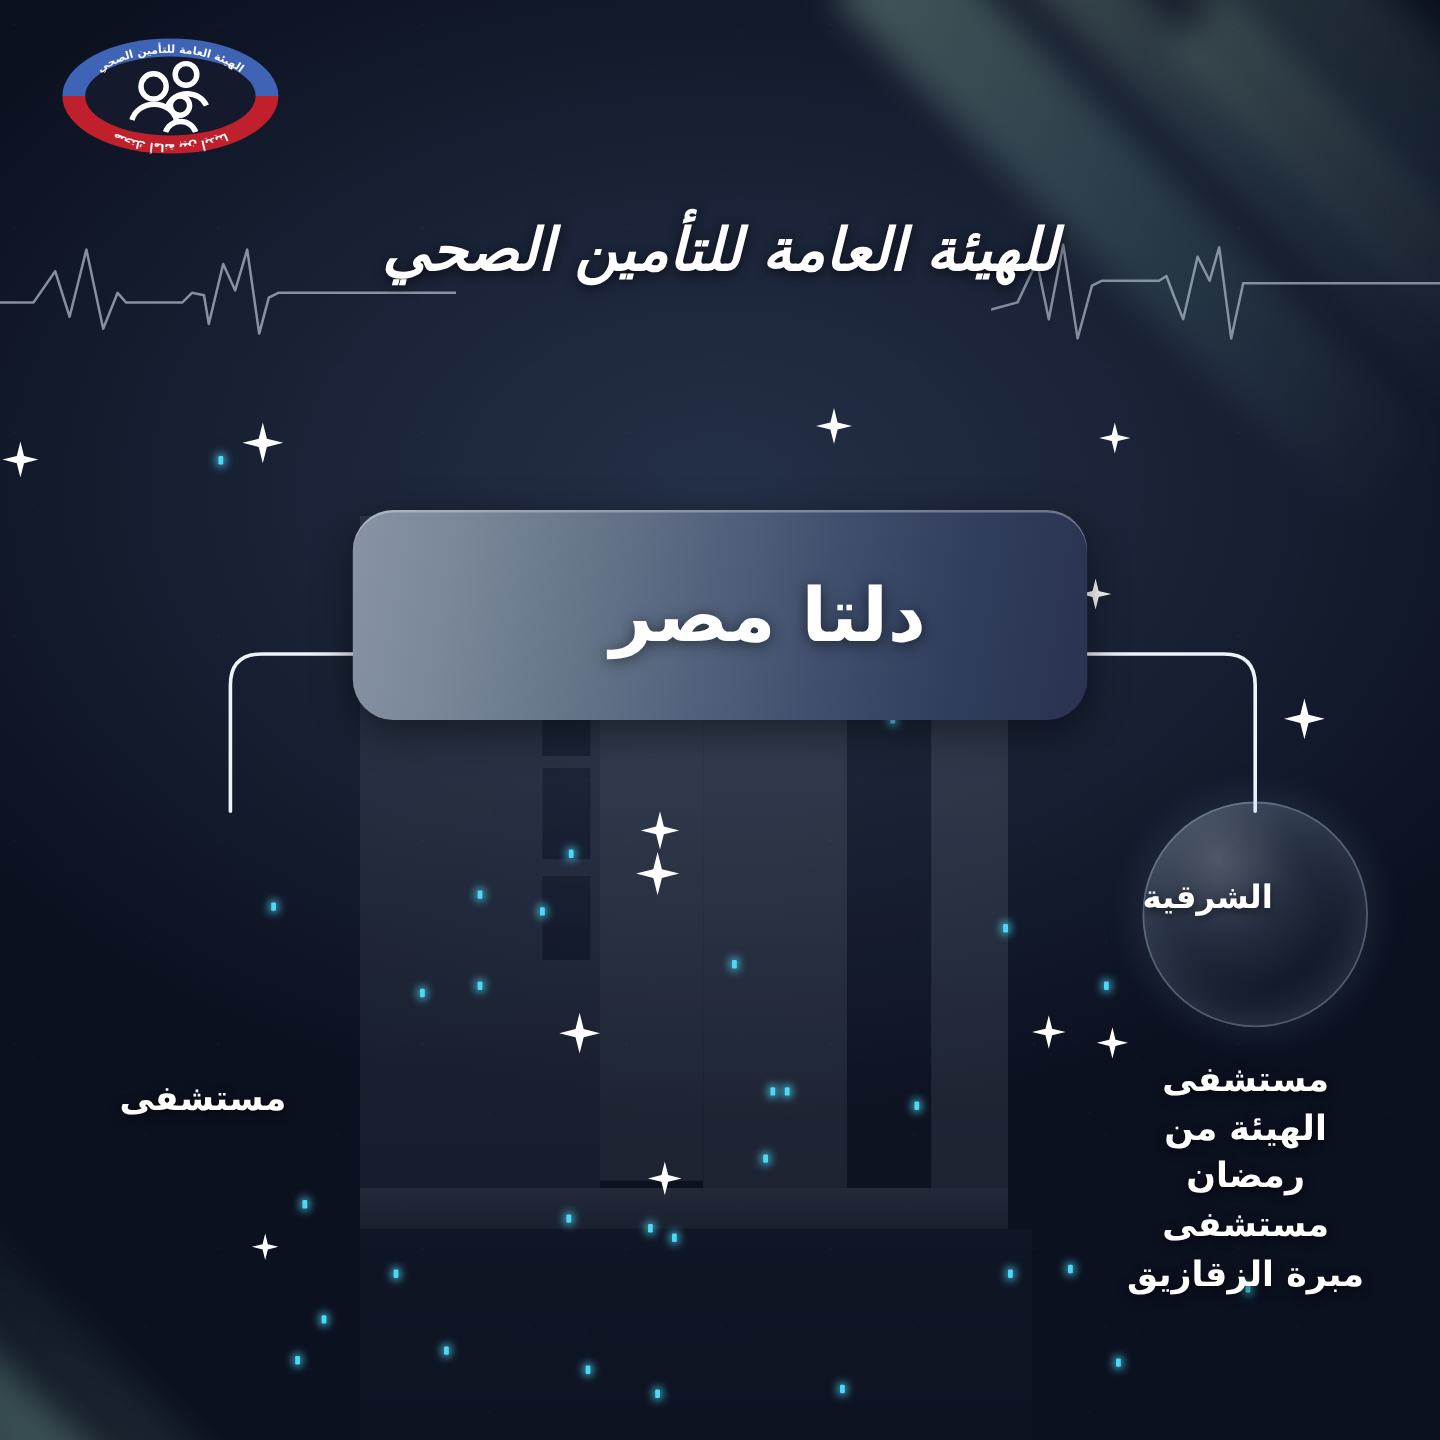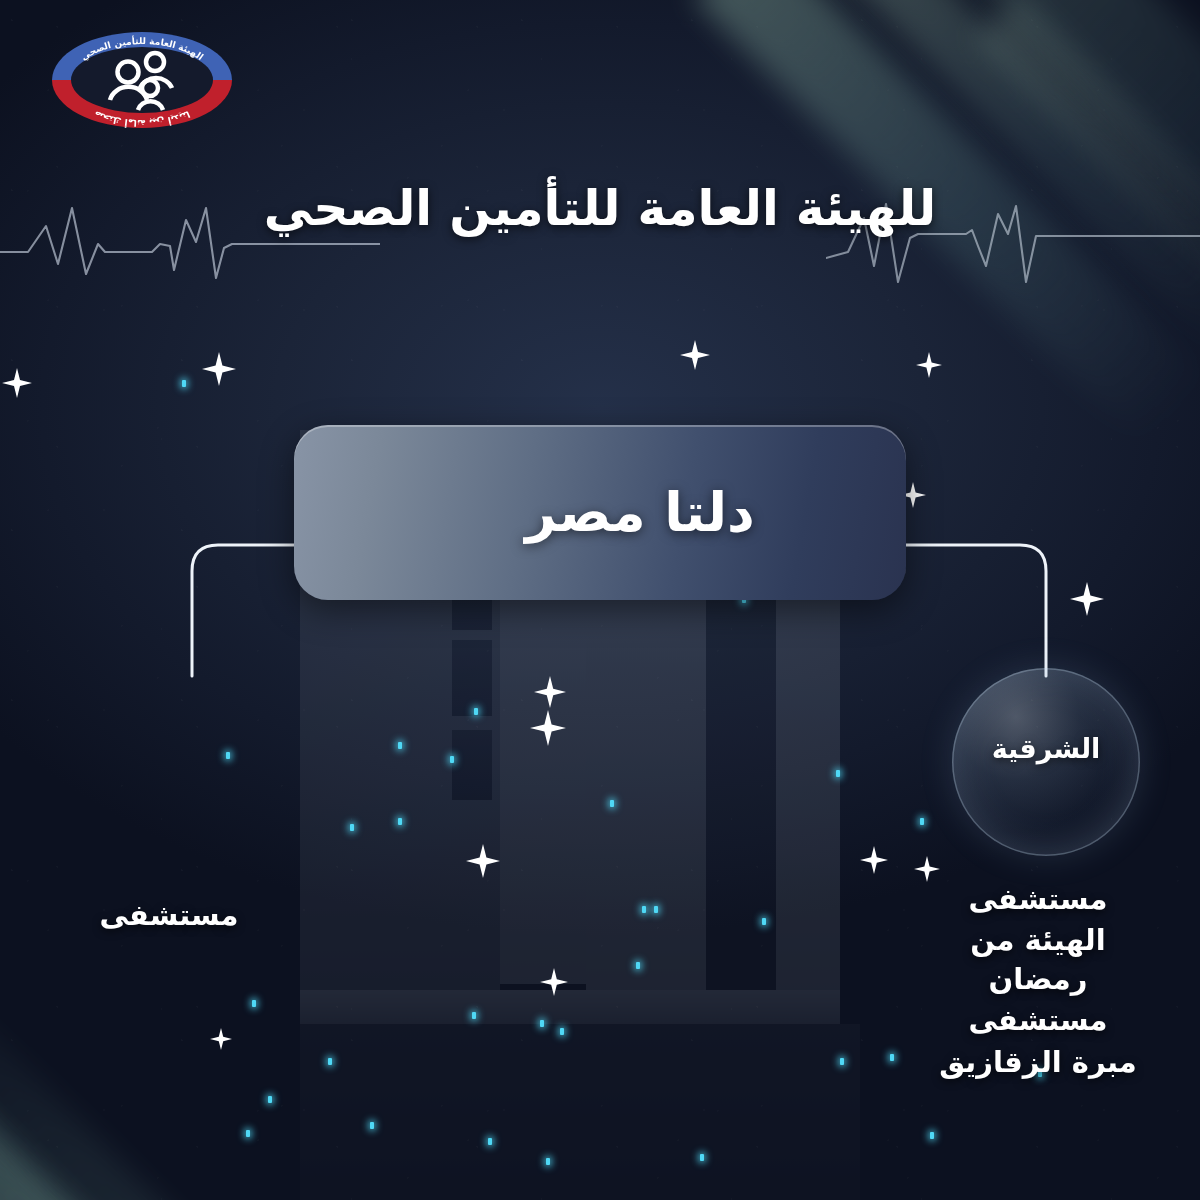--- a/index.html
+++ b/index.html
@@ -121,39 +121,39 @@
     position: absolute;
     left: 50%;
     transform: translateX(-50%);
     top: 56px;
     width: 406px;
     height: 18px;
     background: #4a6ab2;
     z-index: 0;
   }
   .hl1 { position: relative; z-index: 1; font-size: 53px; letter-spacing: .5px; }
-  .hl2 { margin-top: 12px; font-size: 49px; letter-spacing: .5px; }
+  .hl2 { margin-top: 12px; font-size: 49px; letter-spacing: .5px; font-style: italic; }
 
   
   .card {
     position: absolute;
     left: 294px;
     top: 425px;
     width: 612px;
     height: 175px;
     border-radius: 34px;
     background: linear-gradient(100deg, #8894a6 0%, #7b8899 14%, #5f6e85 38%, #41506e 63%, #303d5c 82%, #2a3350 100%);
     box-shadow: 0 10px 34px rgba(0,0,0,.48), inset 0 2px 0 rgba(255,255,255,.30);
     display: flex;
     align-items: center;
     justify-content: center;
   }
   .card-label {
     color: #ffffff;
-    font-size: 54px;
+    font-size: 62px;
     font-weight: 700;
     direction: rtl;
     text-shadow: 0 2px 12px rgba(0,0,0,.55);
     transform: translateX(40px);
   }
 
   
   .connectors { position: absolute; left: 0; top: 0; pointer-events: none; }
 
   
@@ -172,21 +172,21 @@
   }
   .bubble-label {
     color: #ffffff;
     font-size: 27px;
     font-weight: 700;
     direction: rtl;
     text-shadow: 0 2px 8px rgba(0,0,0,.6);
   }
   .bubble-left  { left: 98px;  top: 668px; width: 188px; height: 188px; }
   .bubble-left .bubble-label  { transform: translate(2px, -9px); }
-  .bubble-right { left: 952px; top: 668px; width: 188px; height: 188px; }
+  .bubble-right { left: 952px; top: 668px; width: 188px; height: 188px; justify-content: flex-end; }
   .bubble-right .bubble-label { transform: translate(0px, -14px); }
 
   
   .hlist {
     position: absolute;
     direction: rtl;
     color: #ffffff;
     font-size: 29px;
     font-weight: 700;
     line-height: 1.35;

